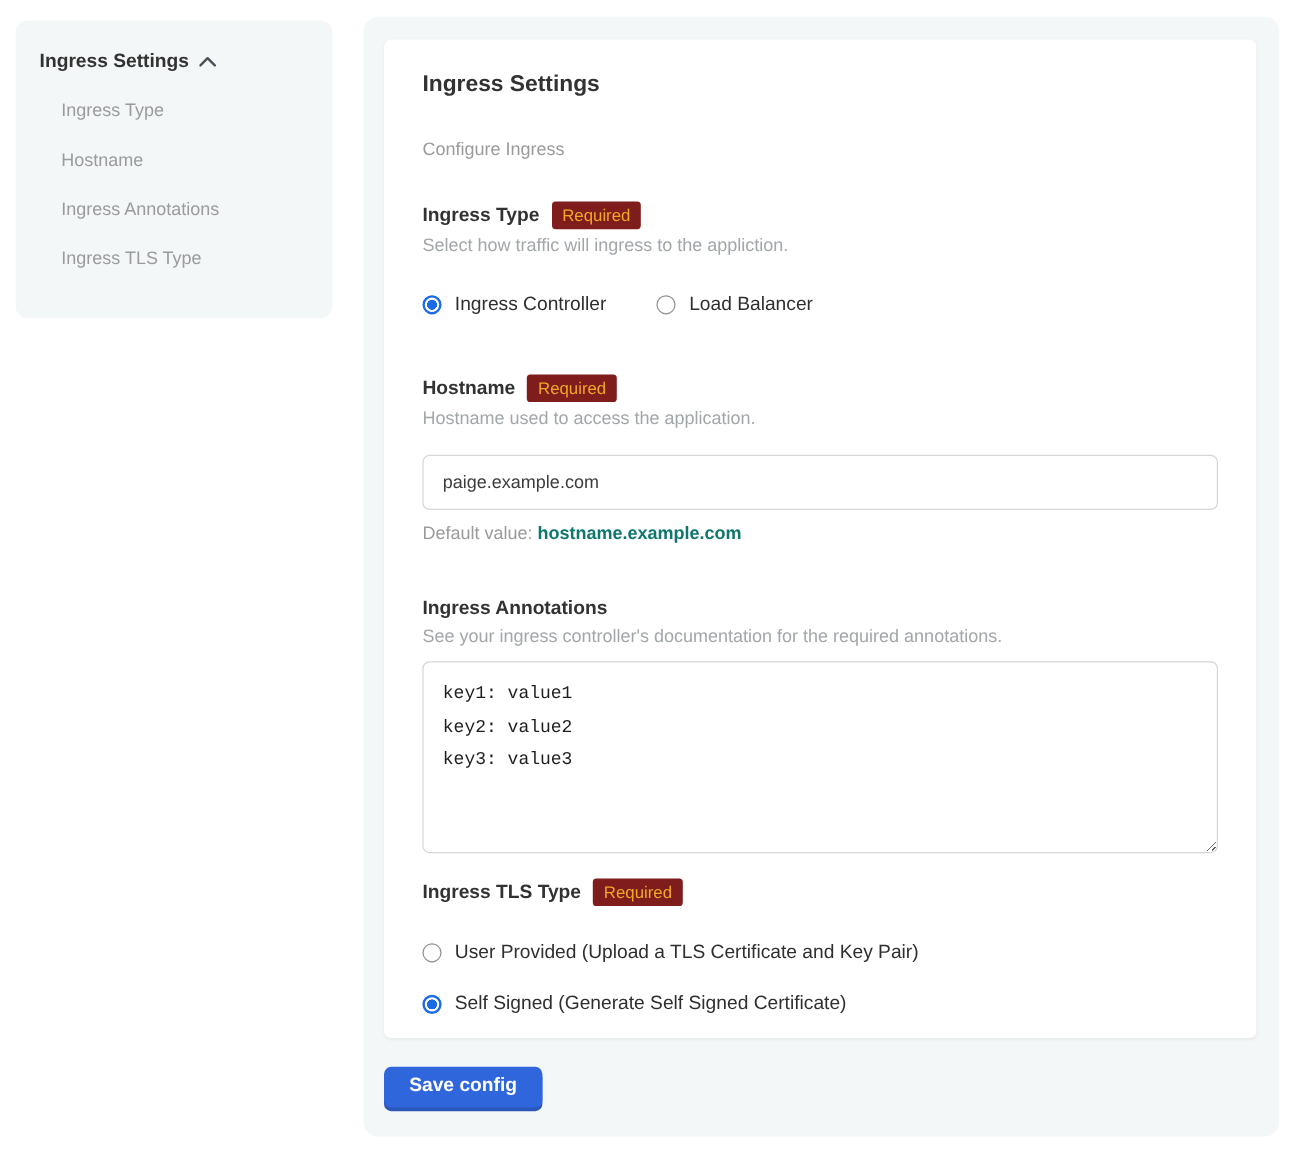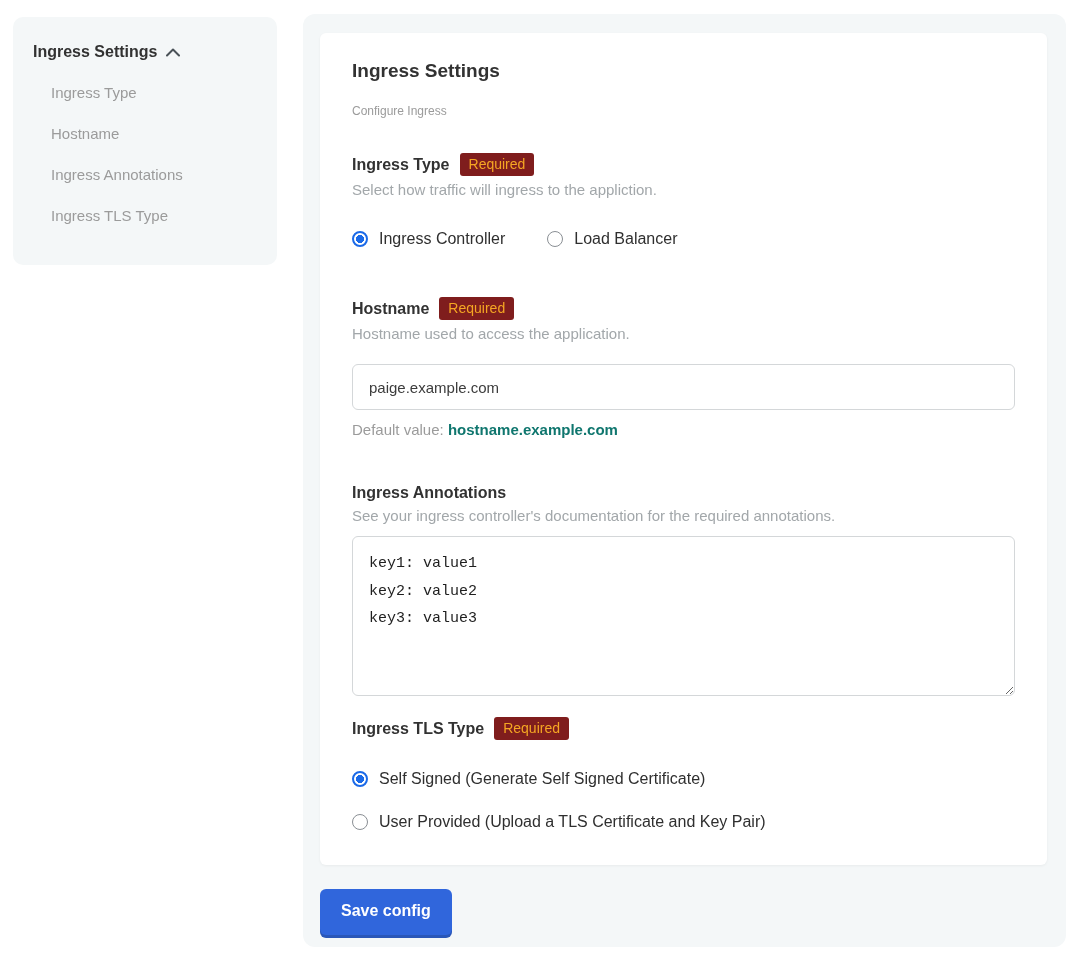--- a/index.html
+++ b/index.html
@@ -57,22 +57,22 @@
     padding: 27px 32px;
     box-shadow: 0 1px 3px rgba(0,0,0,0.05);
     overflow: hidden;
   }
   .card-title {
     font-size: 19px;
     font-weight: 700;
     color: #323232;
   }
   .card-subtitle {
-    margin-top: 22px;
-    font-size: 12px;
+    margin-top: 34px;
+    font-size: 15px;
     color: #9b9b9b;
   }
 
   .section-ingress-type { margin-top: 35px; }
   .section-hostname     { margin-top: 49px; }
   .section-annotations  { margin-top: 46px; }
   .section-tls          { margin-top: 21px; }
 
   .section-label-row {
     display: flex;
@@ -170,21 +170,21 @@
     font-size: 15px;
     line-height: 27.5px;
     color: #1f1f1f;
     resize: both;
     outline: none;
   }
 
   
   .save-row { margin-top: 24px; }
   .save-button {
-    height: 46px;
+    height: 34px;
     padding: 0 21px 2px 21px;
     background: #3066dc;
     color: #ffffff;
     font-family: "Liberation Sans", "DejaVu Sans", sans-serif;
     font-size: 16px;
     font-weight: 700;
     border: none;
     border-radius: 6px;
     box-shadow: 0 3px 0 0 #2a57b8;
     cursor: pointer;
@@ -254,27 +254,27 @@
 key3: value3</textarea>
     </section>
 
     <section class="section-tls">
       <div class="section-label-row">
         <span class="section-label">Ingress TLS Type</span>
         <span class="badge">Required</span>
       </div>
       <div class="radio-stack">
         <label class="radio-option">
+          <input type="radio" name="tls-type" style="">
+          <span>User Provided (Upload a TLS Certificate and Key Pair)</span>
+        </label>
+        <label class="radio-option">
           <input type="radio" name="tls-type" checked="" style="">
           <span>Self Signed (Generate Self Signed Certificate)</span>
         </label>
-        <label class="radio-option">
-          <input type="radio" name="tls-type" style="">
-          <span>User Provided (Upload a TLS Certificate and Key Pair)</span>
-        </label>
       </div>
     </section>
 
   </div>
 
   <div class="save-row">
     <button class="save-button">Save config</button>
   </div>
 </main>
 

